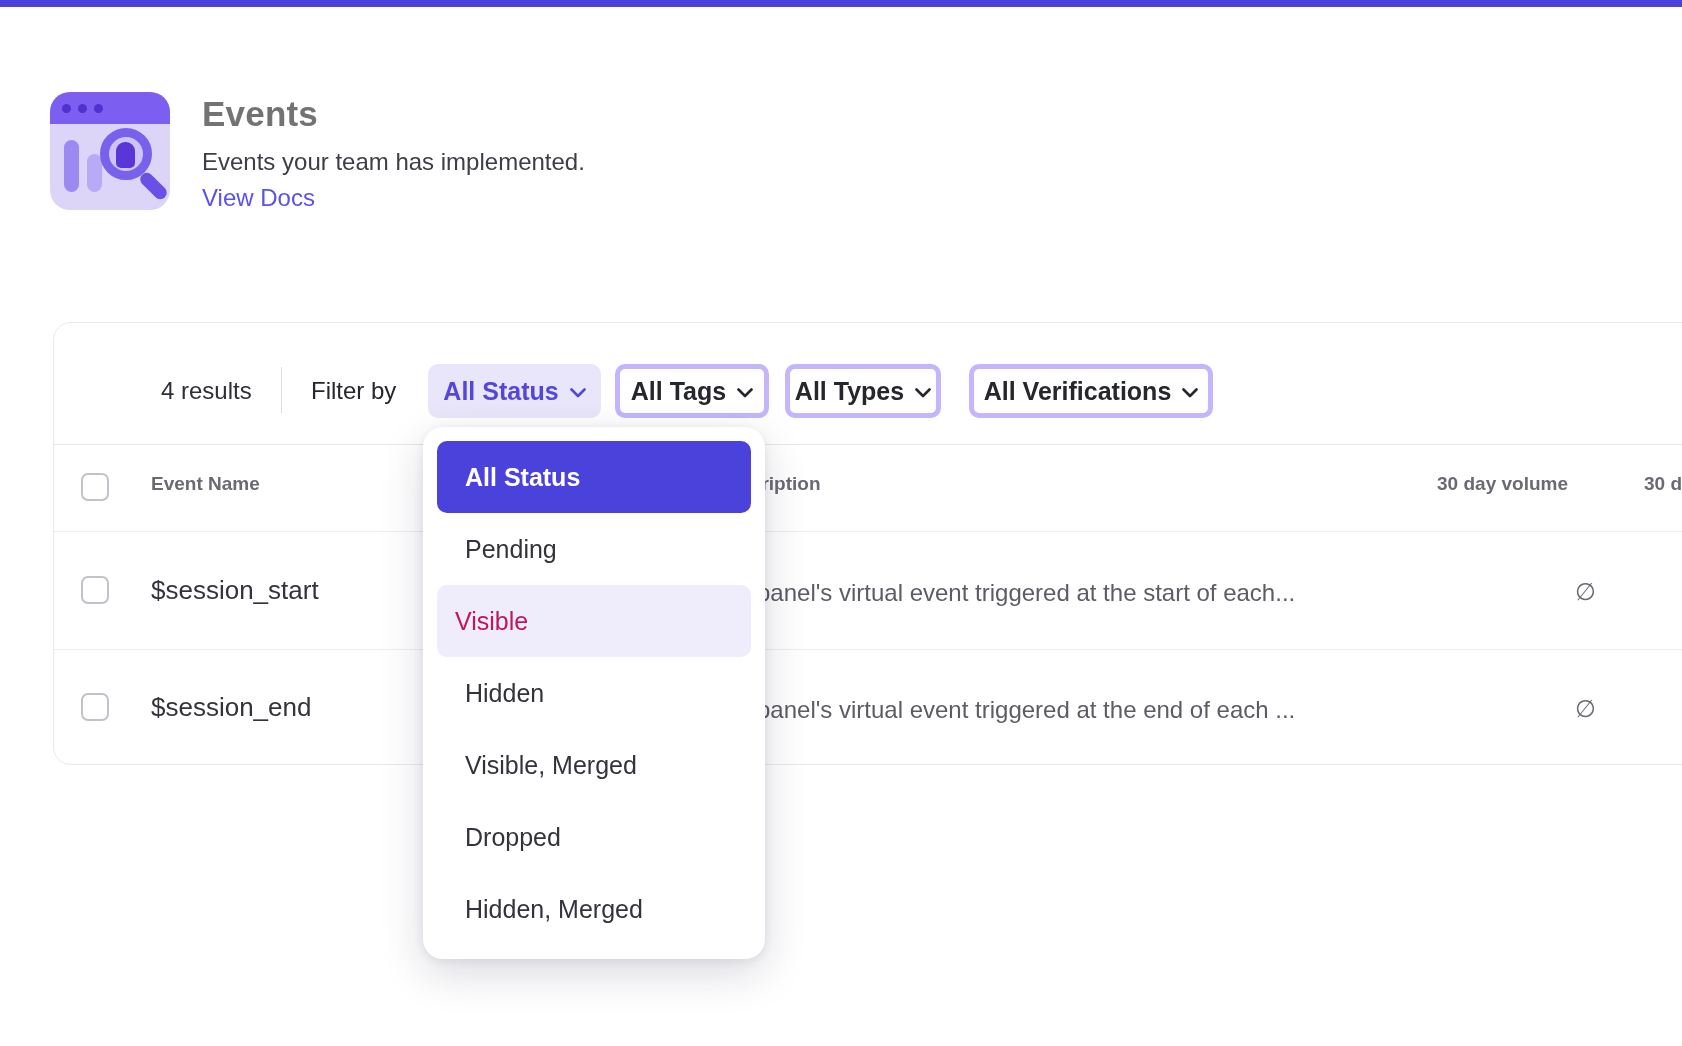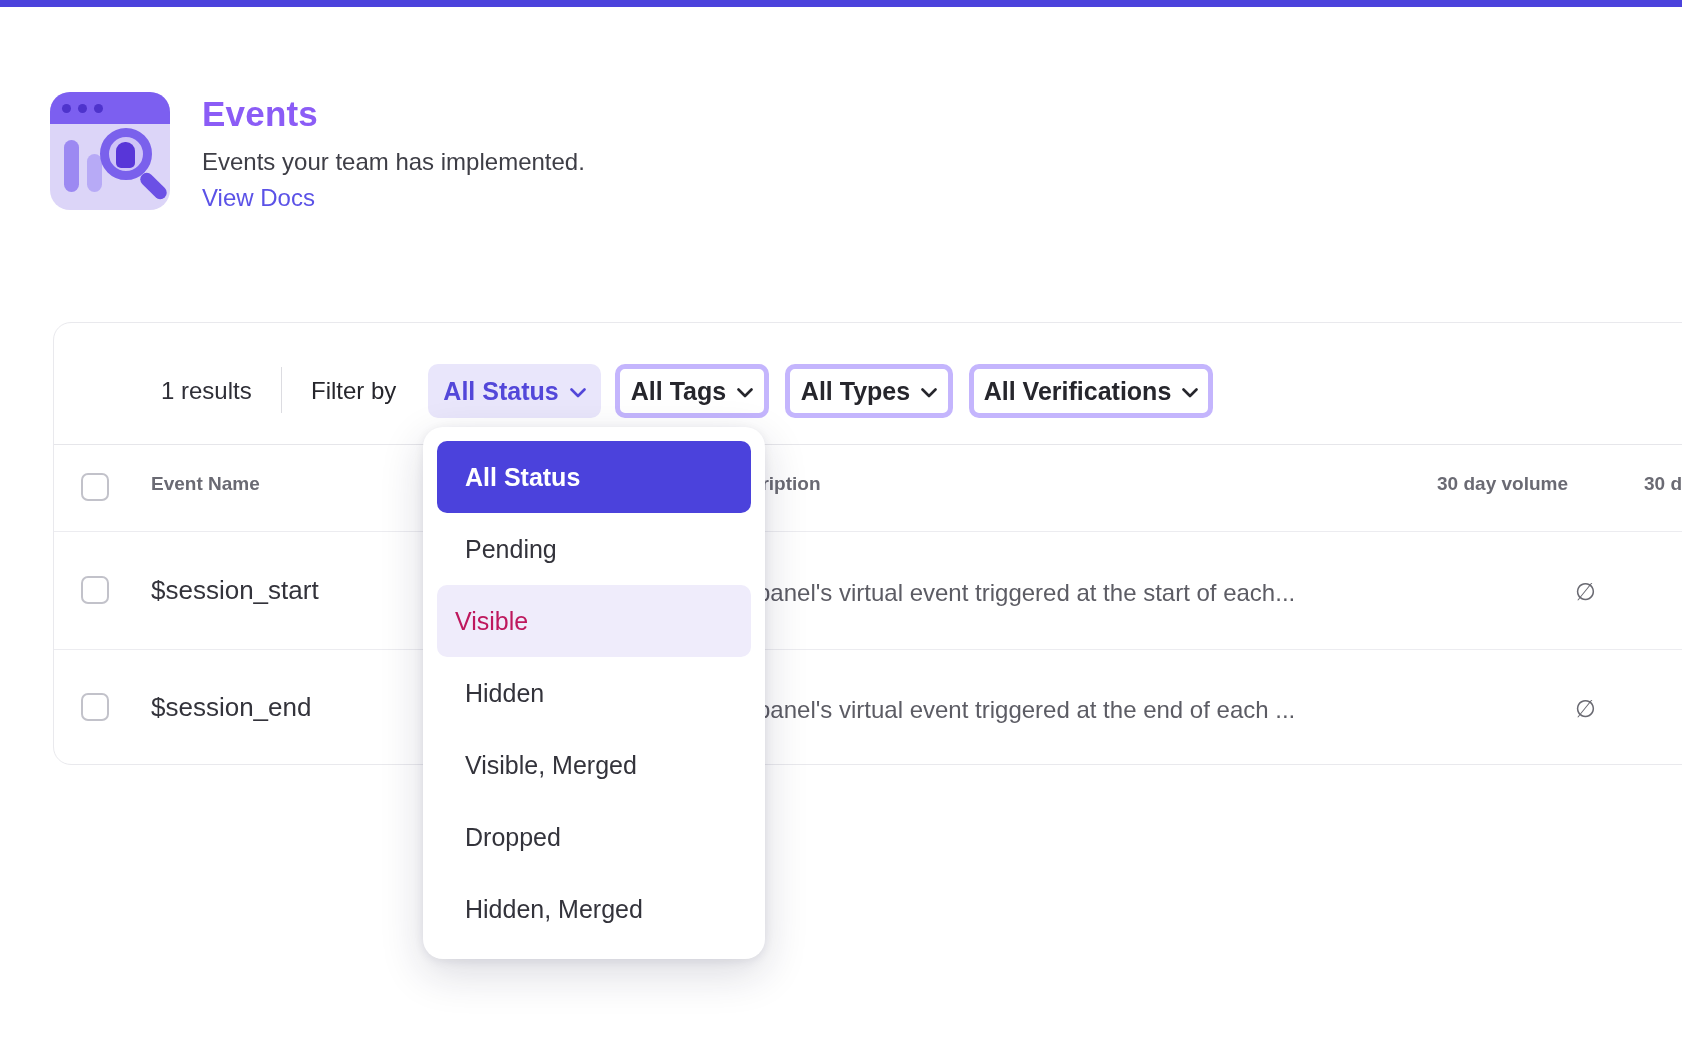--- a/index.html
+++ b/index.html
@@ -19,21 +19,21 @@
   .app-icon .chrome{position:absolute;left:0;top:0;width:100%;height:32px;background:#7C5FF0;}
   .app-icon .dot{position:absolute;top:12px;width:9px;height:9px;border-radius:50%;background:#4E33CC;}
   .app-icon .bar{position:absolute;border-radius:8px;}
   .bar1{left:14px;top:48px;width:15px;height:52px;background:#9C89F2;}
   .bar2{left:37px;top:62px;width:15px;height:38px;background:#B7AAF6;}
   .lens{position:absolute;left:50px;top:36px;width:52px;height:52px;border-radius:50%;
         border:9px solid #7A61EC;background:#CFC4F7;box-sizing:border-box;}
   .lens-blob{position:absolute;left:66px;top:50px;width:19px;height:26px;background:#5836D8;border-radius:9px 9px 5px 5px;}
   .handle{position:absolute;left:97px;top:78px;width:13px;height:32px;background:#6B50E5;border-radius:7px;transform:rotate(-45deg);}
 
-  .page-title{left:202px;top:94px;font-size:35px;font-weight:700;color:#8b5cf6;letter-spacing:.2px;}
+  .page-title{left:202px;top:94px;font-size:35px;font-weight:700;color:#737373;letter-spacing:.2px;}
   .page-subtitle{left:202px;top:148px;font-size:24px;color:#3E3E46;}
   .view-docs{left:202px;top:184px;font-size:24px;color:#5B52E7;font-weight:500;cursor:pointer;text-decoration:none;}
 
   
   .card{left:53px;top:322px;width:1680px;height:443px;background:#fff;
         border:1px solid #E9E9ED;border-radius:18px;box-sizing:border-box;}
   .divider-h{position:absolute;left:0;right:0;height:1px;background:#ECECF0;}
 
   
   .results{left:107px;top:54px;font-size:24px;color:#2F2F37;}
@@ -78,37 +78,37 @@
   <div class="handle"></div>
   <div class="lens"></div>
   <div class="lens-blob"></div>
 </div>
 <div class="abs page-title">Events</div>
 <div class="abs page-subtitle">Events your team has implemented.</div>
 <a class="abs view-docs">View Docs</a>
 
 <div class="abs card">
 
-  <div class="abs results">1 results</div>
+  <div class="abs results">4 results</div>
   <div class="abs vdivider"></div>
   <div class="abs filter-by">Filter by</div>
 
   <div class="pill active" style="left:374px;width:173px;">
     <span>All Status</span>
     <svg width="16" height="10" viewBox="0 0 16 10">
         <path d="M1.5 1.5 L8 8 L14.5 1.5" stroke="#5347D9" stroke-width="2.6" fill="none" stroke-linecap="round" stroke-linejoin="round"></path>
       </svg>
   </div>
   <div class="pill" style="left:561px;width:154px;">
     <span>All Tags</span>
     <svg width="16" height="10" viewBox="0 0 16 10">
         <path d="M1.5 1.5 L8 8 L14.5 1.5" stroke="#26262C" stroke-width="2.6" fill="none" stroke-linecap="round" stroke-linejoin="round"></path>
       </svg>
   </div>
-  <div class="pill" style="left:731px;width:168px;">
+  <div class="pill" style="left:731px;width:156px;">
     <span>All Types</span>
     <svg width="16" height="10" viewBox="0 0 16 10">
         <path d="M1.5 1.5 L8 8 L14.5 1.5" stroke="#26262C" stroke-width="2.6" fill="none" stroke-linecap="round" stroke-linejoin="round"></path>
       </svg>
   </div>
   <div class="pill" style="left:915px;width:244px;">
     <span>All Verifications</span>
     <svg width="16" height="10" viewBox="0 0 16 10">
         <path d="M1.5 1.5 L8 8 L14.5 1.5" stroke="#26262C" stroke-width="2.6" fill="none" stroke-linecap="round" stroke-linejoin="round"></path>
       </svg>

